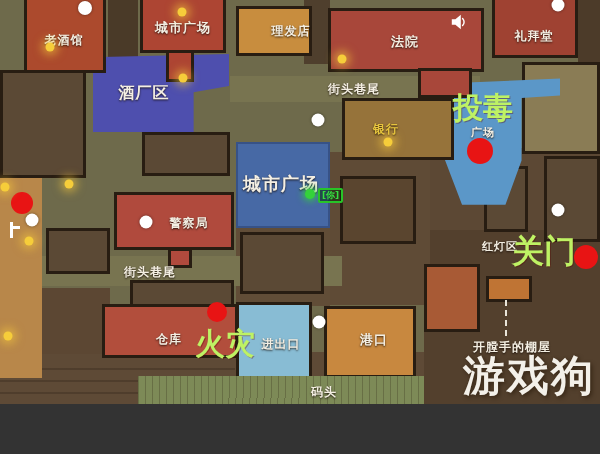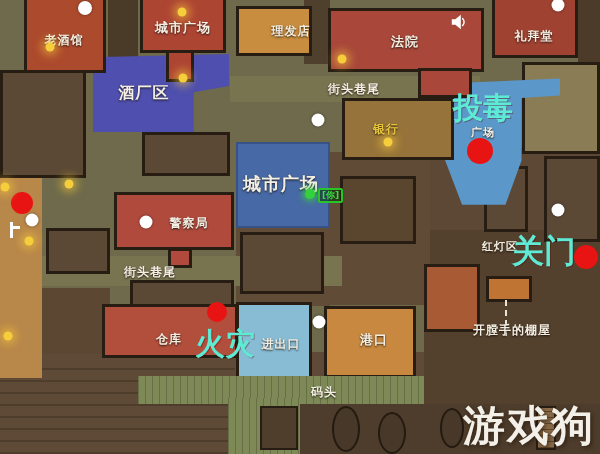--- a/index.html
+++ b/index.html
@@ -1,25 +1,25 @@
 <!DOCTYPE html>
 <html><head>
 <meta charset="utf-8">
 <style>
   html,body{margin:0;padding:0;background:#333;}
-  .map{position:relative;width:600px;height:454px;background:#6e6a4b;overflow:hidden;
+  .map{position:relative;width:600px;height:404px;background:#6e6a4b;overflow:hidden;
        font-family:"DejaVu Sans","Liberation Sans",sans-serif;}
   .t{position:absolute;}
   .b{position:absolute;background:#5b4935;border:3px solid #281d12;box-sizing:border-box;}
   .z{position:absolute;border:3px solid #281d12;box-sizing:border-box;}
   .zn{position:absolute;}
   .lbl{position:absolute;transform:translate(-50%,-50%);color:#f4efe3;font-size:12px;font-weight:bold;
        white-space:nowrap;text-shadow:0 1px 2px rgba(20,10,5,.85);letter-spacing:1px;z-index:30;}
   .lbl.yellow{color:#e6c53e;}
-  .evt{position:absolute;transform:translate(-50%,-50%);color:#5eead4;font-weight:900;white-space:nowrap;
+  .evt{position:absolute;transform:translate(-50%,-50%);color:#bef264;font-weight:900;white-space:nowrap;
        text-shadow:1px 1px 0 rgba(90,0,0,.35);z-index:40;
        font-family:"DejaVu Serif","Liberation Serif",serif;}
   .dot{position:absolute;border-radius:50%;transform:translate(-50%,-50%);z-index:35;}
   .dot.red{background:#e81414;}
   .dot.white{background:#ffffff;box-shadow:0 0 3px rgba(0,0,0,.45);}
   .dot.yellow{background:#f6cd3a;box-shadow:0 0 9px 4px rgba(246,200,60,.55);}
   .dot.green{background:#34d23a;box-shadow:0 0 7px 2px rgba(52,210,58,.85);}
   .planks{background-color:#7d8a57;
           background-image:repeating-linear-gradient(90deg,rgba(40,30,15,.25) 0 1px,transparent 1px 7px);}
   .steps{position:absolute;border:2px solid #281d12;box-sizing:border-box;background-color:#8a6c49;
@@ -108,21 +108,21 @@
   <div class="lbl" style="left:354px;top:89px;">街头巷尾</div>
   <div class="lbl yellow" style="left:386px;top:129px;">银行</div>
   <div class="lbl" style="left:483px;top:132px;font-size:11px;">广场</div>
   <div class="lbl" style="left:281px;top:184px;font-size:18px;">城市广场</div>
   <div class="lbl" style="left:189px;top:223px;">警察局</div>
   <div class="lbl" style="left:500px;top:246px;font-size:11px;">红灯区</div>
   <div class="lbl" style="left:150px;top:272px;">街头巷尾</div>
   <div class="lbl" style="left:169px;top:339px;">仓库</div>
   <div class="lbl" style="left:281px;top:344px;">进出口</div>
   <div class="lbl" style="left:374px;top:340px;font-size:13px;">港口</div>
-  <div class="lbl" style="left:512px;top:330px;">开膛手的棚屋</div>
+  <div class="lbl" style="left:512px;top:347px;">开膛手的棚屋</div>
   <div class="lbl" style="left:324px;top:392px;">码头</div>
 
   <div class="evt" style="left:483px;top:108px;font-size:30px;">投毒</div>
   <div class="evt" style="left:544px;top:252px;font-size:32px;">关门</div>
   <div class="evt" style="left:225px;top:344px;font-size:30px;">火灾</div>
 
   <div class="dot red" style="left:22px;top:203px;width:22px;height:22px;"></div>
   <div class="dot red" style="left:480px;top:151px;width:26px;height:26px;"></div>
   <div class="dot red" style="left:217px;top:312px;width:20px;height:20px;"></div>
   <div class="dot red" style="left:586px;top:257px;width:24px;height:24px;"></div>

